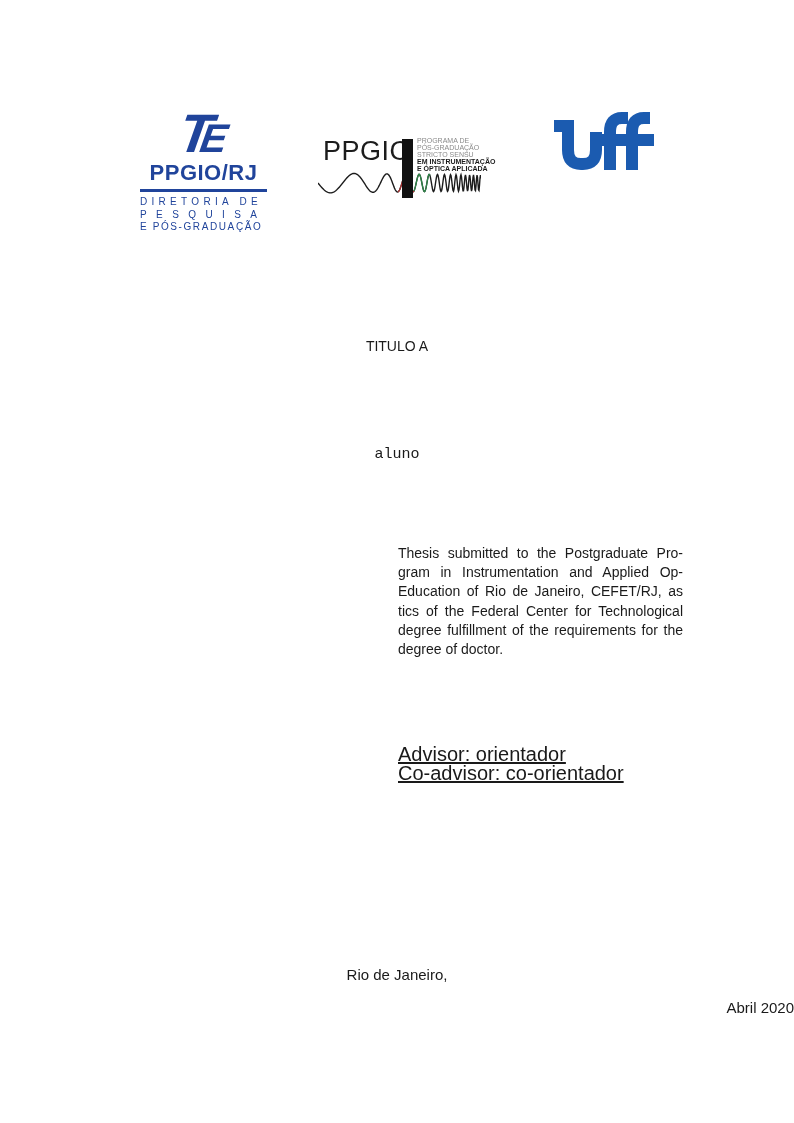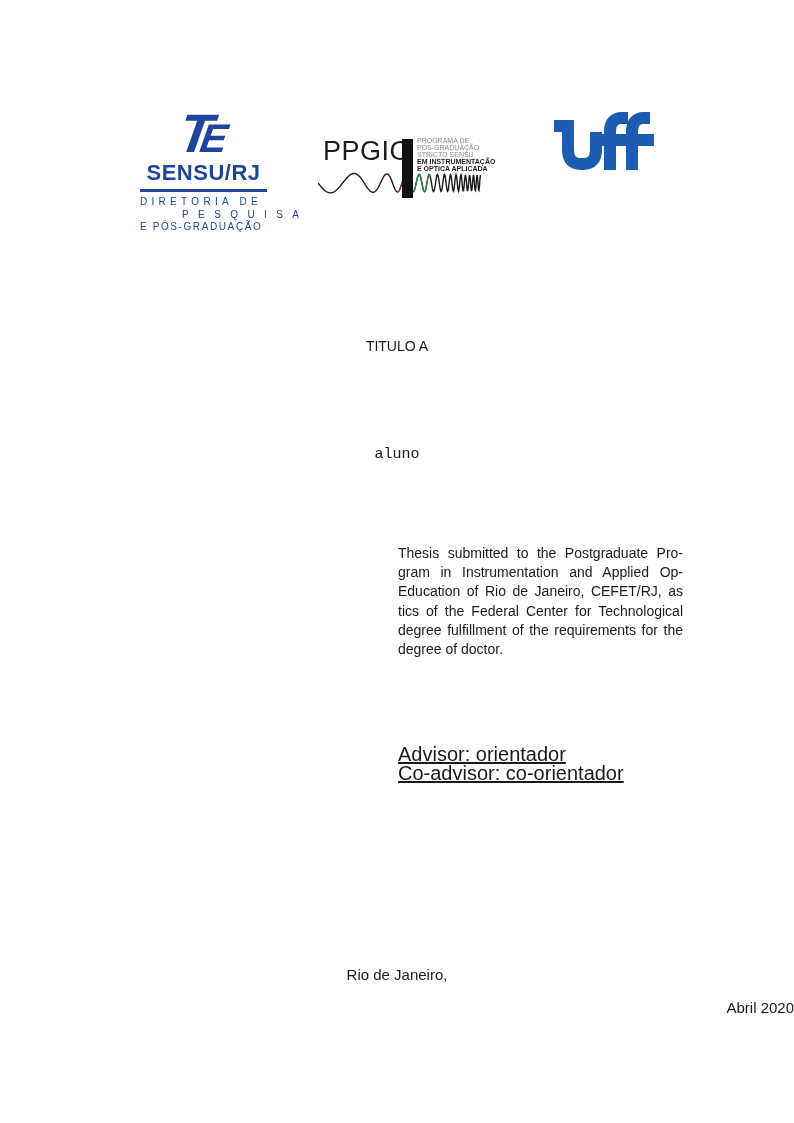--- a/index.html
+++ b/index.html
@@ -38,21 +38,21 @@
     margin-bottom: 4px;
   }
   .cefet-dept {
     font-size: 10px;
     line-height: 12.6px;
     color: #20449b;
     text-align: left;
     white-space: nowrap;
   }
   .cefet-dept .ls-a { letter-spacing: 4.3px; }
-  .cefet-dept .ls-b { letter-spacing: 9.4px; margin-left: 42px; }
+  .cefet-dept .ls-b { letter-spacing: 9.4px; }
   .cefet-dept .ls-c { letter-spacing: 1.6px; }
 
   
   .ppgio-logo {
     position: absolute;
     left: 318px; top: 127px;
     width: 163px; height: 75px;
   }
   .ppgio-acronym {
     position: absolute;
@@ -152,21 +152,21 @@
 
 <div class="page">
 
   <div class="cefet-logo">
     <svg class="cefet-icon-svg" width="76" height="54" viewBox="0 0 76 54" aria-hidden="true">
       <g transform="translate(10,0) skewX(-9)" fill="#20449b">
         <text x="8" y="47" font-family="Liberation Sans, sans-serif" font-size="54" font-weight="bold" font-style="italic">T</text>
         <text x="30" y="47" font-family="Liberation Sans, sans-serif" font-size="40" font-weight="bold" font-style="italic">E</text>
       </g>
     </svg>
-    <div class="cefet-acronym">SENSU/RJ</div>
+    <div class="cefet-acronym">PPGIO/RJ</div>
     <div class="cefet-rule"></div>
     <div class="cefet-dept">
       <div class="ls-a">DIRETORIA DE</div>
       <div class="ls-b">PESQUISA</div>
       <div class="ls-c">E PÓS-GRADUAÇÃO</div>
     </div>
   </div>
 
   <div class="ppgio-logo">
     <div class="ppgio-acronym">PPGIO</div>

